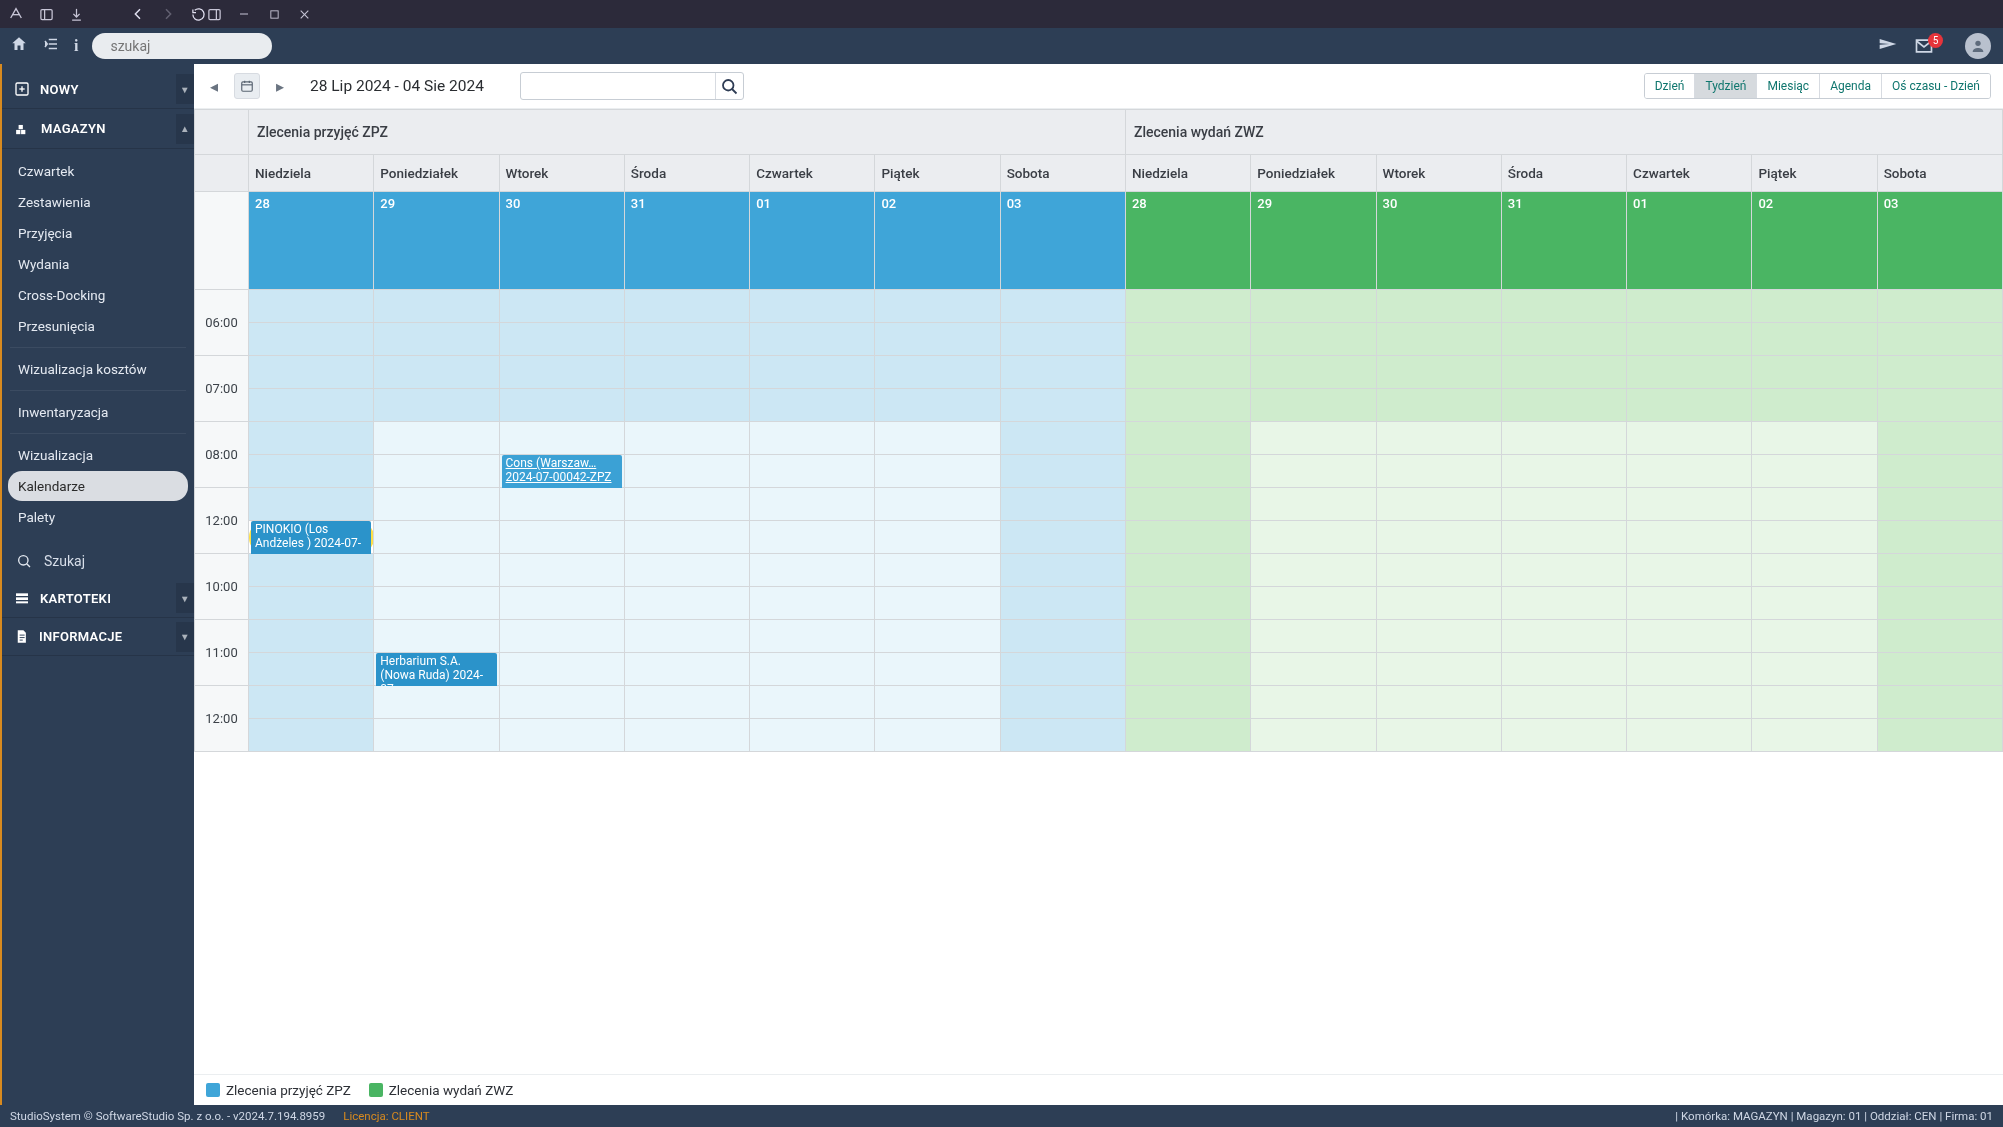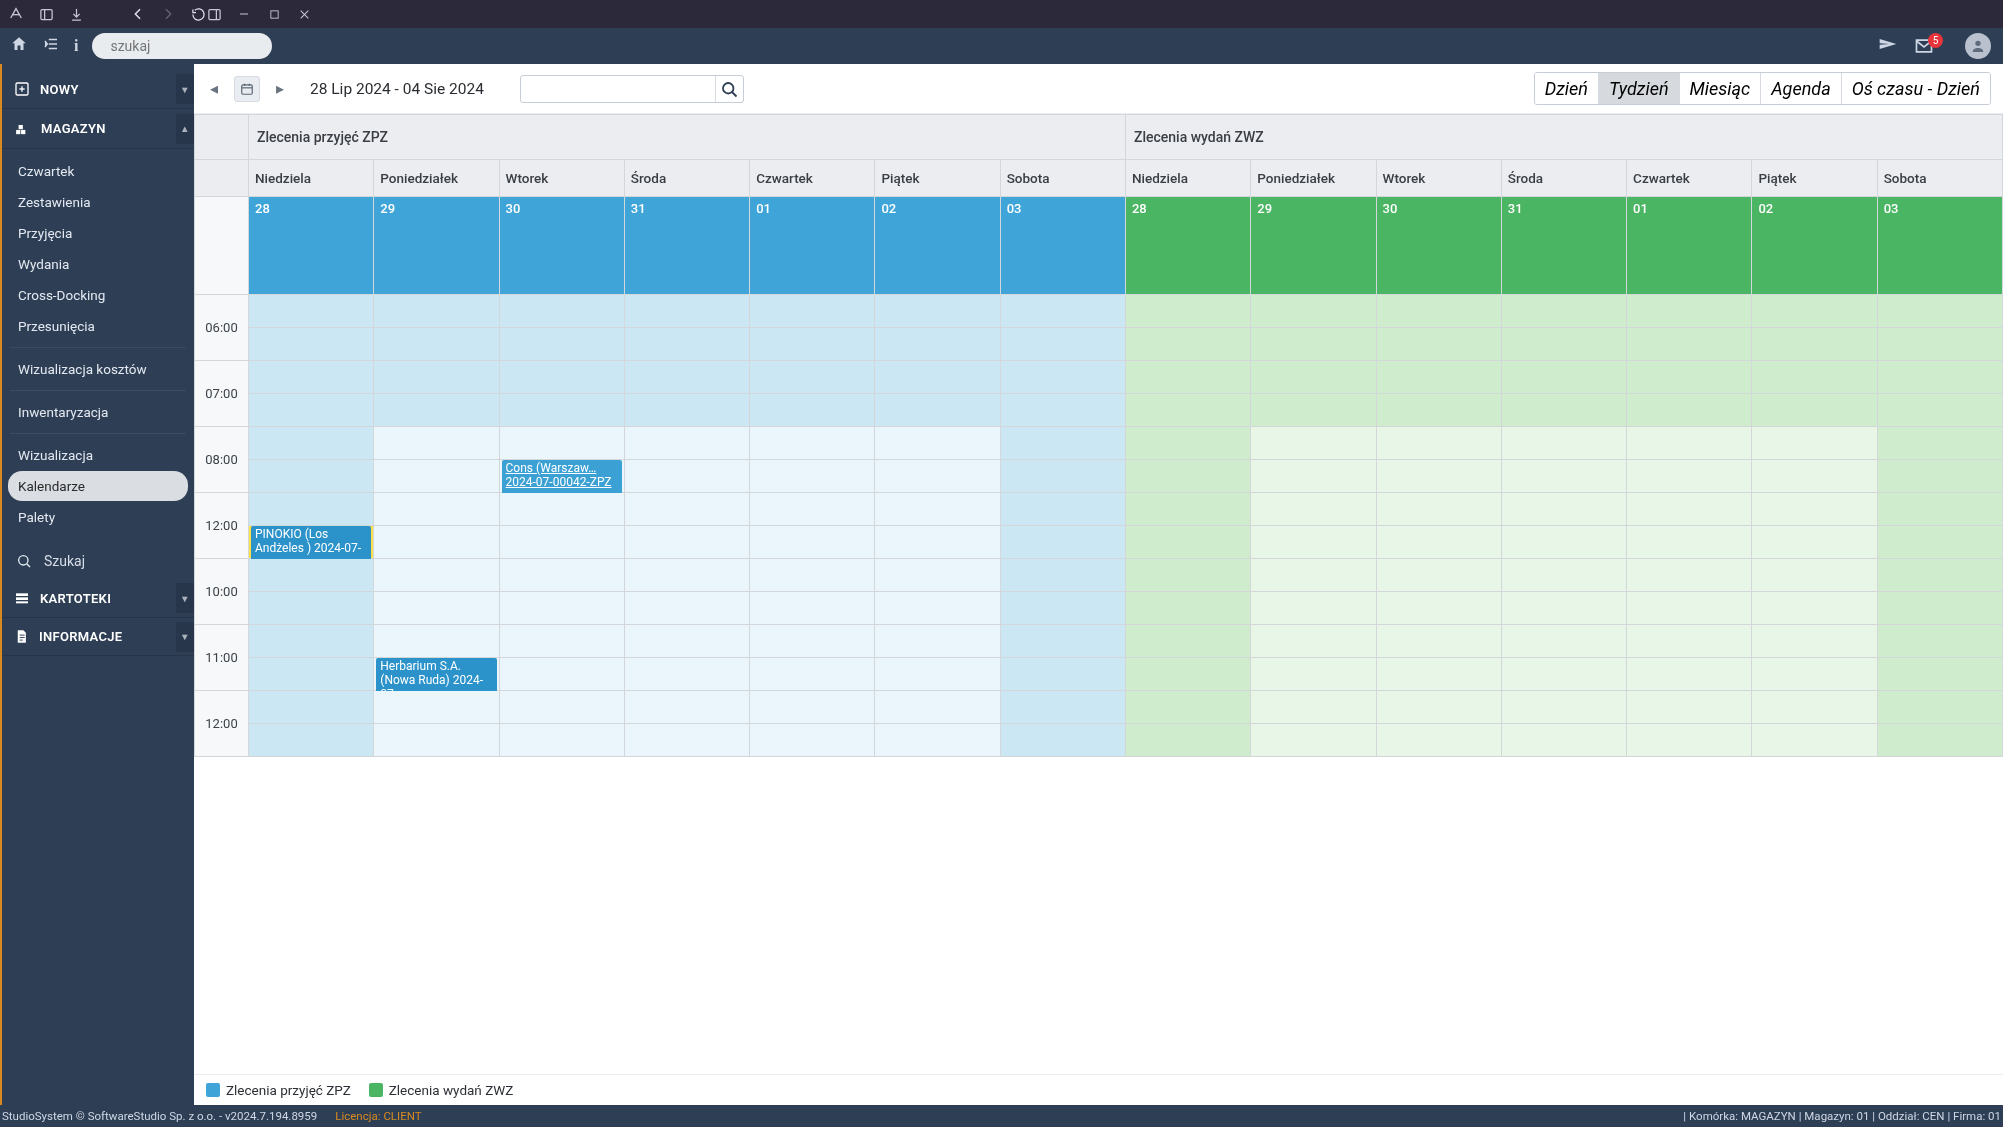--- a/index.html
+++ b/index.html
@@ -84,23 +84,22 @@
   margin-left: 26px; display: flex; align-items: center; border: 1px solid #c7cdd4; border-radius: 3px; height: 28px;
   width: 224px; overflow: hidden; background: #fff;
 }
 .toolbar-search input { flex: 1; border: none; outline: none; padding: 0 8px; font-size: 14px; }
 .toolbar-search .mag {
   width: 30px; height: 100%; display: inline-flex; align-items: center; justify-content: center;
   color: #2e3c54; border-left: 1px solid #d7dbe1; cursor: pointer;
 }
 .view-tabs { margin-left: auto; display: flex; border: 1px solid #c7cdd4; border-radius: 3px; overflow: hidden; }
 .view-tab {
-  padding: 5px 10px; font-size: 18px; color: #000000; cursor: pointer; background: #fff;
+  padding: 5px 10px; font-size: 12px; color: #0f766e; cursor: pointer; background: #fff;
   border-left: 1px solid #d7dbe1;
-  font-style: italic;
 }
 .view-tab:first-child { border-left: none; }
 .view-tab.active { background: #d6dade; }
 
 
 .cal-scroll { flex: 1; overflow: auto; position: relative; }
 .cal-scroll::-webkit-scrollbar { width: 10px; }
 .cal-scroll::-webkit-scrollbar-track { background: #ebeef0; }
 .cal-scroll::-webkit-scrollbar-thumb { background: #b7c0cb; border-radius: 5px; }
 table.cal { border-collapse: collapse; width: 100%; table-layout: fixed; }
@@ -138,21 +137,21 @@
   display: flex; align-items: center; gap: 18px; padding: 7px 12px; background: #fff;
   border-top: 1px solid #ebeef0; font-size: 13.5px; color: #2d3036;
 }
 .legend .sw { width: 14px; height: 14px; display: inline-block; margin-right: 6px; border-radius: 2px; vertical-align: -2px;}
 .sw-blue { background: #3fa5d8; }
 .sw-green{ background: #4ab563; }
 
 
 .statusbar {
   height: 22px; background: #2d3e55; color: #cfd7e5; display: flex; align-items: center;
-  font-size: 11.5px; padding: 0 2px;
+  font-size: 11.5px; padding: 0 10px;
 }
 .statusbar .left { display: flex; gap: 6px; }
 .statusbar .lic { color: #d88a1f; margin-left: 12px; }
 .statusbar .right { margin-left: auto; }
 
 
 .svg { display: inline-block; }
 </style>
 </head>
 <body>
@@ -548,21 +547,21 @@
               <td class="slot sec-zpz-cell" style="background: rgb(204, 231, 244);"></td>
               <td class="slot sec-zwz-cell" style="background: rgb(207, 236, 205);"></td>
               <td class="slot sec-zwz-cell work"></td>
               <td class="slot sec-zwz-cell work"></td>
               <td class="slot sec-zwz-cell work"></td>
               <td class="slot sec-zwz-cell work"></td>
               <td class="slot sec-zwz-cell work"></td>
               <td class="slot sec-zwz-cell" style="background: rgb(207, 236, 205);"></td>
             </tr>
             <tr>
-              <td class="slot sec-zpz-cell" style="background: #fde047; position: relative;">
+              <td class="slot sec-zpz-cell" style="background: #fde047; position: relative; border-radius: 16px;">
                 <div class="event ev-blue-dark" style="top: 0px; height: 62px;">PINOKIO (Los Andżeles ) 2024-07-</div>
               </td>
               <td class="slot sec-zpz-cell work"></td>
               <td class="slot sec-zpz-cell work"></td>
               <td class="slot sec-zpz-cell work"></td>
               <td class="slot sec-zpz-cell work"></td>
               <td class="slot sec-zpz-cell work"></td>
               <td class="slot sec-zpz-cell" style="background: rgb(204, 231, 244);"></td>
               <td class="slot sec-zwz-cell" style="background: rgb(207, 236, 205);"></td>
               <td class="slot sec-zwz-cell work"></td>

